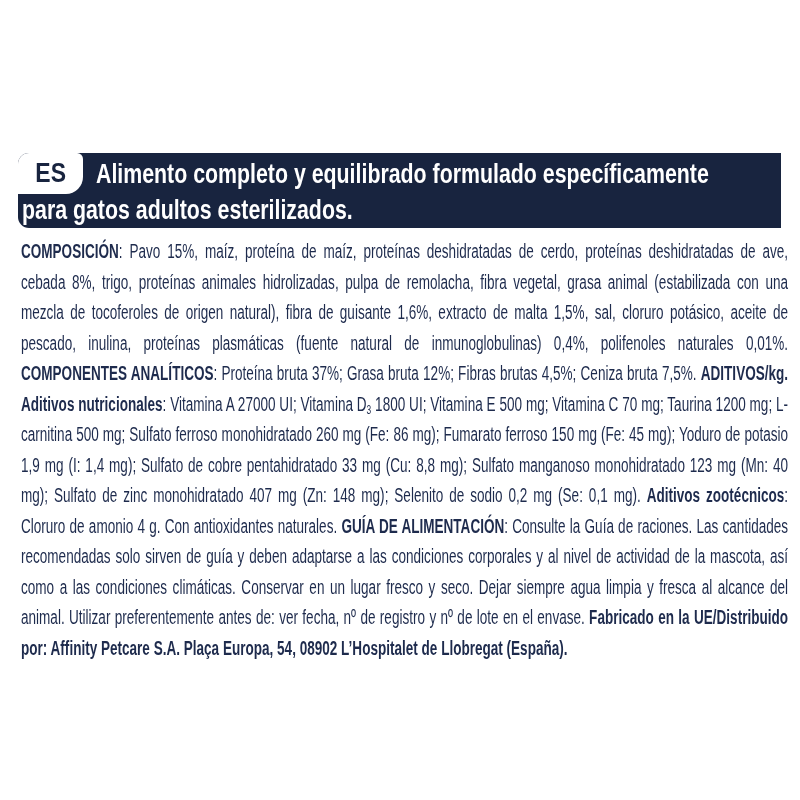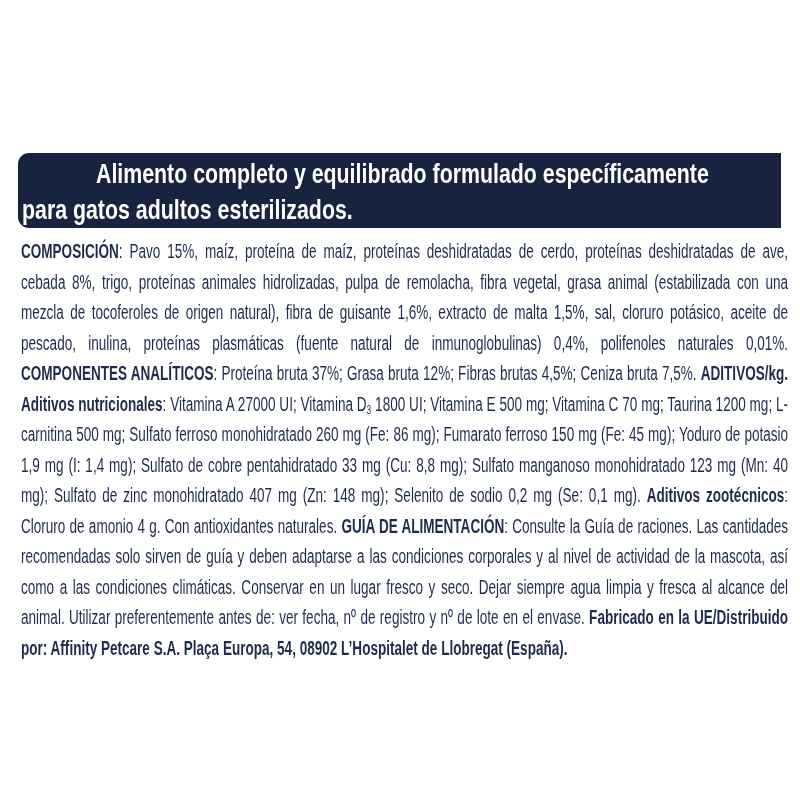--- a/index.html
+++ b/index.html
@@ -79,19 +79,22 @@
     vertical-align: -0.28em;
     line-height: 0;
   }
 </style>
 </head>
 <body>
 
 <div class="page">
 
   <div class="banner">
+    <div class="es-tab">
+      <span class="es-text">ES</span>
+    </div>
     <div class="banner-line banner-line1">Alimento completo y equilibrado formulado específicamente</div>
     <div class="banner-line banner-line2">para gatos adultos esterilizados.</div>
   </div>
 
   <div class="body-text"><span class="b">COMPOSICIÓN</span><span>: Pavo 15%, maíz, proteína de maíz, proteínas deshidratadas de cerdo, proteínas deshidratadas de ave, cebada 8%, trigo, proteínas animales hidrolizadas, pulpa de remolacha, fibra vegetal, grasa animal (estabilizada con una mezcla de tocoferoles de origen natural), fibra de guisante 1,6%, extracto de malta 1,5%, sal, cloruro potásico, aceite de pescado, inulina, proteínas plasmáticas (fuente natural de inmunoglobulinas) 0,4%, polifenoles naturales 0,01%. </span><span class="b">COMPONENTES ANALÍTICOS</span><span>: Proteína bruta 37%; Grasa bruta 12%; Fibras brutas 4,5%; Ceniza bruta 7,5%. </span><span class="b">ADITIVOS/kg. Aditivos nutricionales</span><span>: Vitamina A 27000 UI; Vitamina D</span><span class="sub">3</span><span> 1800 UI; Vitamina E 500 mg; Vitamina C 70 mg; Taurina 1200 mg; L-carnitina 500 mg; Sulfato ferroso monohidratado 260 mg (Fe: 86 mg); Fumarato ferroso 150 mg (Fe: 45 mg); Yoduro de potasio 1,9 mg (I: 1,4 mg); Sulfato de cobre pentahidratado 33 mg (Cu: 8,8 mg); Sulfato manganoso monohidratado 123 mg (Mn: 40 mg); Sulfato de zinc monohidratado 407 mg (Zn: 148 mg); Selenito de sodio 0,2 mg (Se: 0,1 mg). </span><span class="b">Aditivos zootécnicos</span><span>: Cloruro de amonio 4 g. Con antioxidantes naturales. </span><span class="b">GUÍA DE ALIMENTACIÓN</span><span>: Consulte la Guía de raciones. Las cantidades recomendadas solo sirven de guía y deben adaptarse a las condiciones corporales y al nivel de actividad de la mascota, así como a las condiciones climáticas. Conservar en un lugar fresco y seco. Dejar siempre agua limpia y fresca al alcance del animal. Utilizar preferentemente antes de: ver fecha, nº de registro y nº de lote en el envase. </span><span class="b">Fabricado en la UE/Distribuido por: Affinity Petcare S.A. Plaça Europa, 54, 08902 L’Hospitalet de Llobregat (España).</span></div>
 
 </div>
 
 </body></html>

